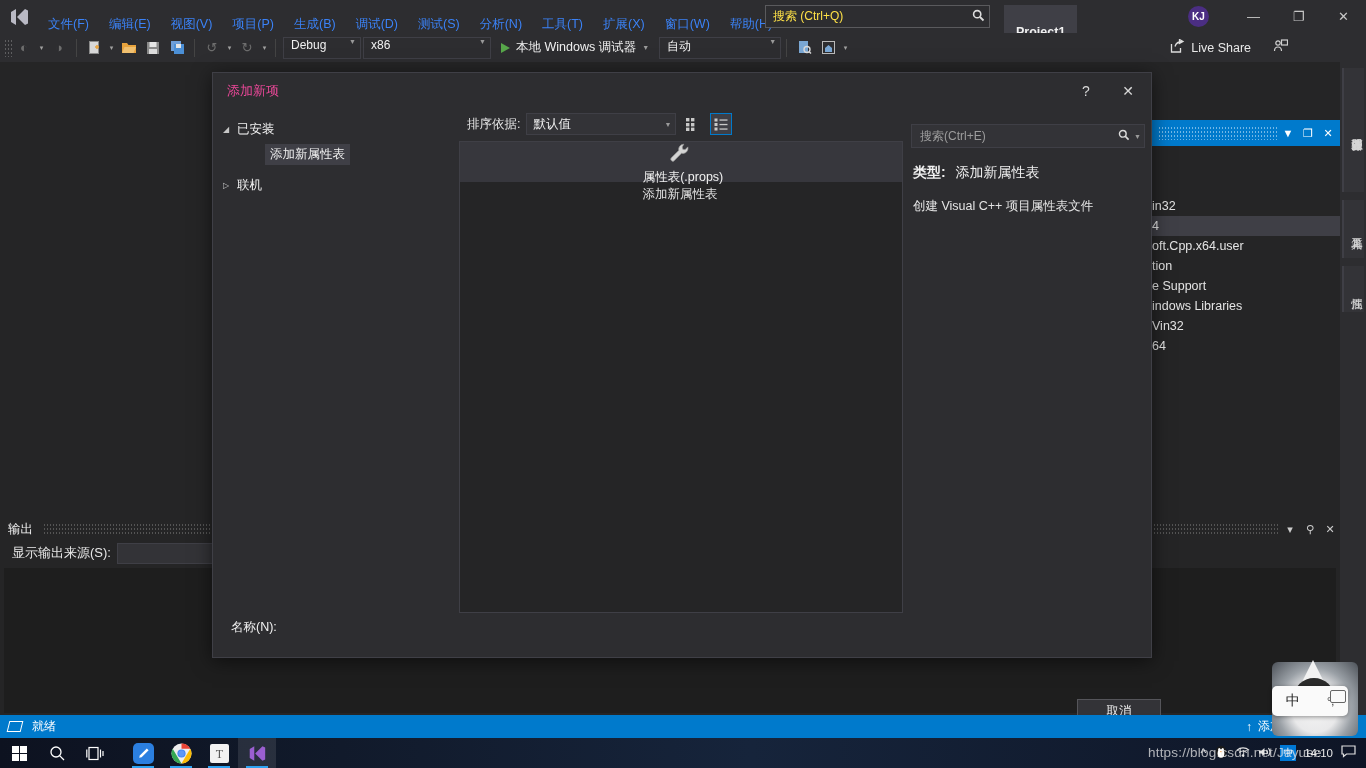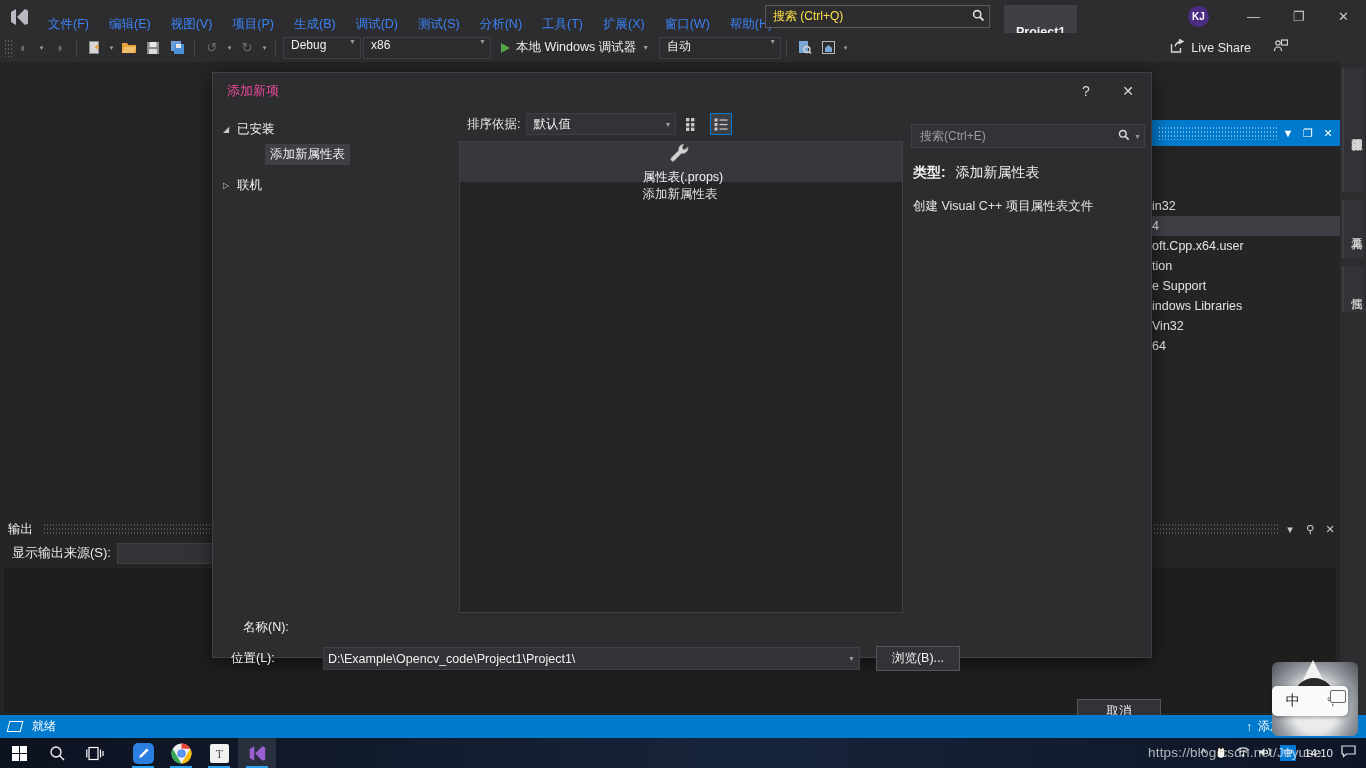--- a/index.html
+++ b/index.html
@@ -479,30 +479,22 @@
           <div class="det-type">
             <b>类型:</b>
             <span style="margin-left:6px;">添加新属性表</span>
           </div>
           <div class="det-desc">创建 Visual C++ 项目属性表文件</div>
         </div>
       </div>
     </div>
 
     <div class="dlg-form">
-      <div class="frow" style="left:12px;top:-4px;">
+      <div class="frow" style="left:0;top:-4px;">
         <span class="flbl">名称(N):</span>
-      </div>
-      <div class="frow" style="left:0;top:23px;">
-        <span class="flbl">位置(L):</span>
-        <span class="loc-input">
-          <span class="lv">D:\Example\Opencv_code\Project1\Project1\</span>
-          <span class="lc">▼</span>
-        </span>
-        <span class="dbtn" style="margin-left:16px;">浏览(B)...</span>
       </div>
       <div class="frow" style="left:770px;top:53px;gap:10px;">
         <span class="dbtn primary" style="width:78px;margin-top:45px;">添加(A)</span>
         <span class="dbtn" style="width:78px;text-align:right;">取消</span>
       </div>
     </div>
   </div>
 
   <div class="statusbar">
     <span class="sb-ico"></span>

